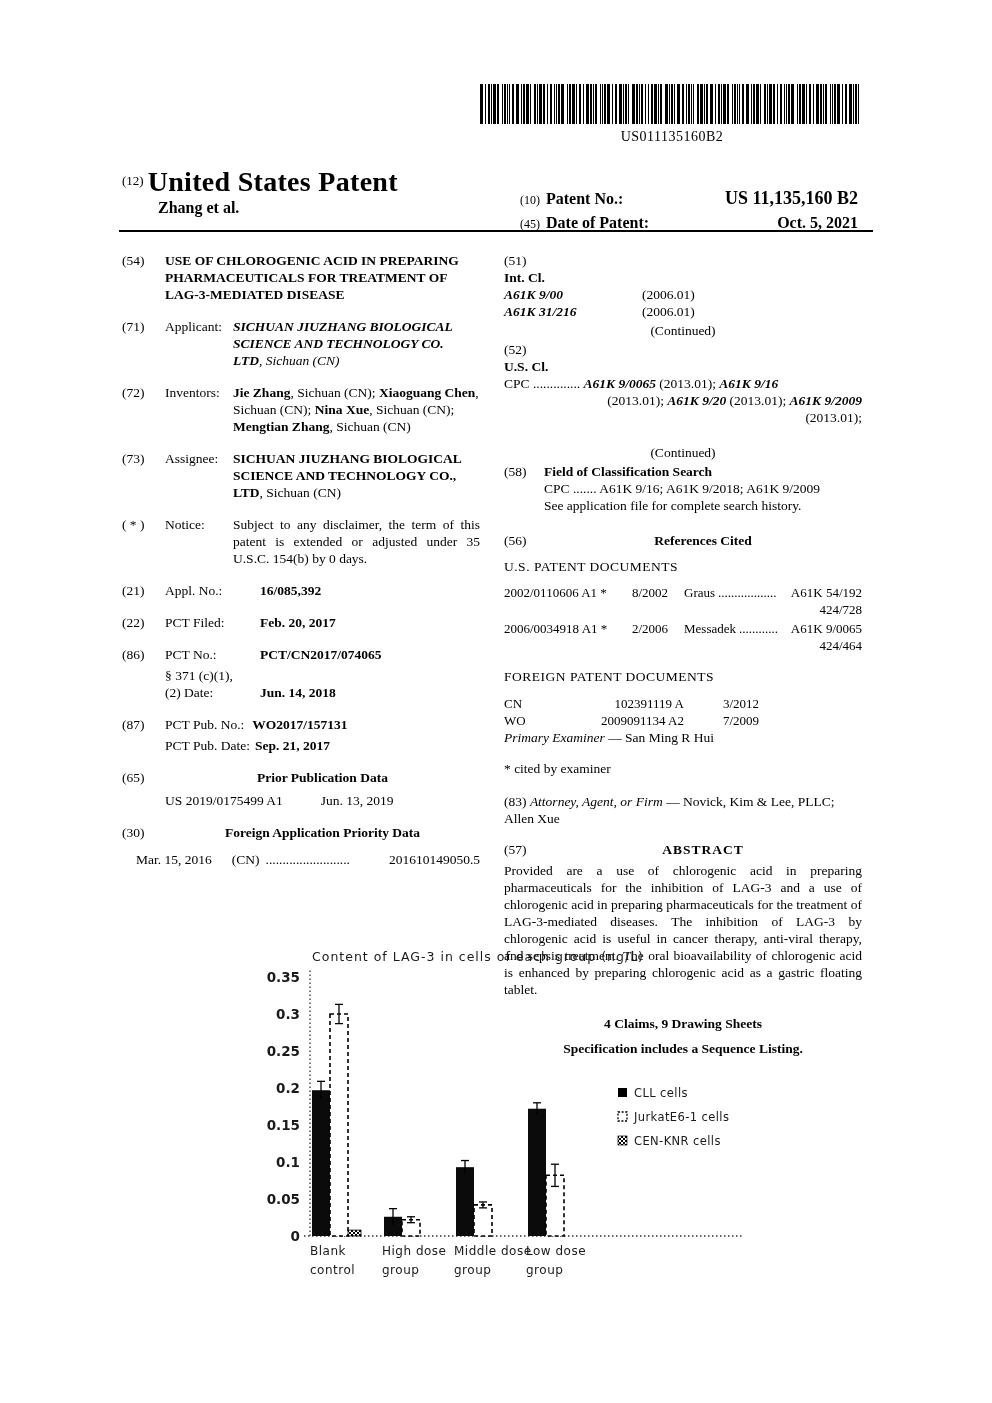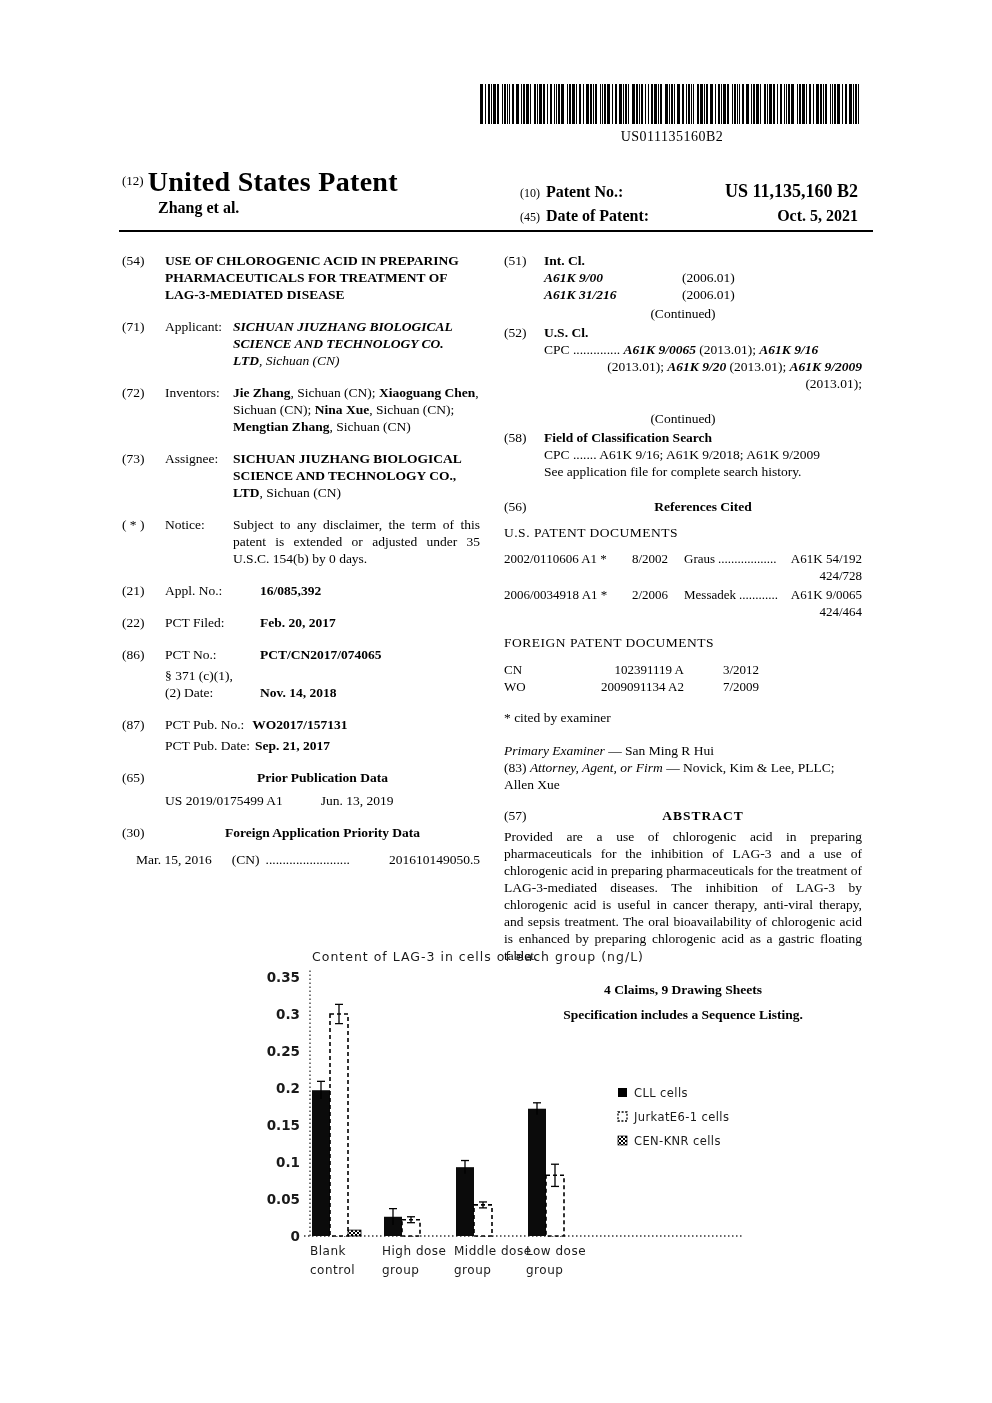--- a/index.html
+++ b/index.html
@@ -12,21 +12,21 @@
   
   #barcode-wrap{left:478px;top:84px;width:388px;text-align:center;}
   #barcode svg rect{fill:#000;}
   #barcode-text{font-size:14px;margin-top:1px;letter-spacing:.5px;}
 
   
   #hdr-left{left:122px;top:166px;}
   #hdr-left .tag12{font-size:13px;vertical-align:6px;}
   #hdr-title{font-size:28px;font-weight:bold;letter-spacing:.3px;}
   #hdr-auth{font-size:16px;font-weight:bold;margin-left:36px;margin-top:1px;}
-  #hdr-right{left:520px;top:181px;width:338px;font-weight:bold;}
+  #hdr-right{left:520px;top:188px;width:338px;font-weight:bold;}
   #hdr-right .row{display:flex;align-items:baseline;margin-bottom:5px;}
   #hdr-right .t{font-size:12px;font-weight:normal;margin-right:6px;}
   #hdr-right .l{font-size:16px;}
   #hdr-right .v{flex:1;text-align:right;font-size:18px;}
   #hdr-rule{left:119px;top:230px;width:754px;height:2px;background:#000;}
 
   
   .col{font-size:13.5px;line-height:17px;}
   #col-left{left:122px;top:252px;width:358px;}
   #col-right{left:504px;top:252px;width:358px;}
@@ -256,21 +256,21 @@
       <span class="tag">(86)</span>
       <span class="lblw">PCT No.:</span>
       <span class="val b">PCT/CN2017/074065</span>
     </div>
     <div class="entry" style="margin-bottom:15px;">
       <span class="tag"></span>
       <div class="val">
         <div>§ 371 (c)(1),</div>
         <div style="display:flex;">
           <span class="lblw">(2) Date:</span>
-          <span class="b">Nov. 14, 2018</span>
+          <span class="b">Jun. 14, 2018</span>
         </div>
       </div>
     </div>
 
     <div class="entry" style="margin-bottom:4px;">
       <span class="tag">(87)</span>
       <span>PCT Pub. No.:</span>
       <span class="b" style="margin-left:8px;">WO2017/157131</span>
     </div>
     <div class="entry">
@@ -296,37 +296,37 @@
     <div style="display:flex;padding-left:14px;">
       <span>Mar. 15, 2016</span>
       <span style="margin-left:20px;">(CN)</span>
       <span style="flex:1;overflow:hidden;white-space:nowrap;margin:0 6px;">.........................</span>
       <span>201610149050.5</span>
     </div>
   </div>
 
   <div class="abs col" id="col-right">
 
-    <div class="entry" style="margin-bottom:2px;">
+    <div class="entry" style="margin-bottom:2px;flex-direction:column;">
       <span class="tag">(51)</span>
       <div class="val">
         <div class="b">Int. Cl.</div>
         <div class="iclrow">
           <span class="n bi">A61K 9/00</span>
           <span>(2006.01)</span>
         </div>
         <div class="iclrow">
           <span class="n bi">A61K 31/216</span>
           <span>(2006.01)</span>
         </div>
       </div>
     </div>
     <div class="continued">(Continued)</div>
 
-    <div class="entry" style="margin-bottom:18px;">
+    <div class="entry" style="margin-bottom:18px;flex-direction:column;">
       <span class="tag">(52)</span>
       <div class="val">
         <div class="b">U.S. Cl.</div>
         <div><span>CPC .............. </span><span class="b i">A61K 9/0065</span><span> (2013.01); </span><span class="b i">A61K 9/16</span></div>
         <div class="rt"><span>(2013.01); </span><span class="b i">A61K 9/20</span><span> (2013.01); </span><span class="b i">A61K 9/2009</span></div>
         <div class="rt">(2013.01);</div>
       </div>
     </div>
     <div class="continued">(Continued)</div>
 
@@ -371,23 +371,23 @@
       <span class="c1">CN</span>
       <span class="c2">102391119  A</span>
       <span class="c3">3/2012</span>
     </div>
     <div class="frow">
       <span class="c1">WO</span>
       <span class="c2">2009091134  A2</span>
       <span class="c3">7/2009</span>
     </div>
 
+    <div><span class="i">Primary Examiner</span><span> — San Ming R Hui</span></div>
+
     <div style="margin:14px 0 16px 0;">* cited by examiner</div>
-
-    <div><span class="i">Primary Examiner</span><span> — San Ming R Hui</span></div>
     <div style="margin-bottom:14px;"><span>(83) </span><span class="i">Attorney, Agent, or Firm</span><span> — Novick, Kim &amp; Lee, PLLC; Allen Xue</span></div>
 
     <div class="entry" style="margin-bottom:4px;">
       <span class="tag">(57)</span>
       <span class="heading-ctr" id="abstract-heading">ABSTRACT</span>
     </div>
     <div class="just" style="margin-bottom:17px;">Provided are a use of chlorogenic acid in preparing pharmaceuticals for the inhibition of LAG-3 and a use of chlorogenic acid in preparing pharmaceuticals for the treatment of LAG-3-mediated diseases. The inhibition of LAG-3 by chlorogenic acid is useful in cancer therapy, anti-viral therapy, and sepsis treatment. The oral bioavailability of chlorogenic acid is enhanced by preparing chlorogenic acid as a gastric floating tablet.</div>
 
     <div class="ctr-bold">4 Claims, 9 Drawing Sheets</div>
     <div class="ctr-bold">Specification includes a Sequence Listing.</div>

